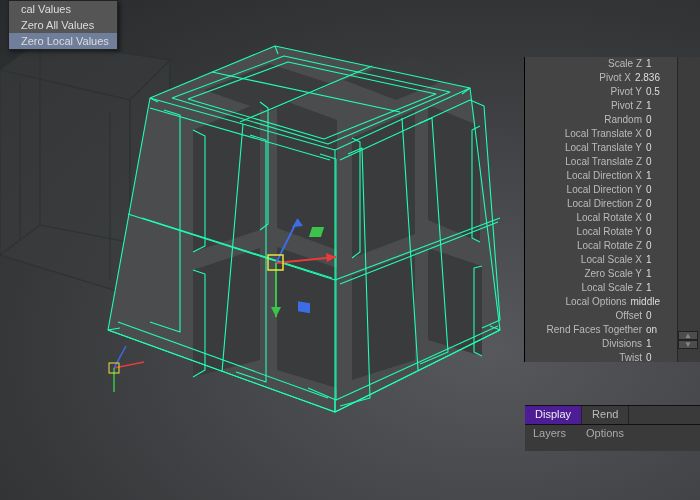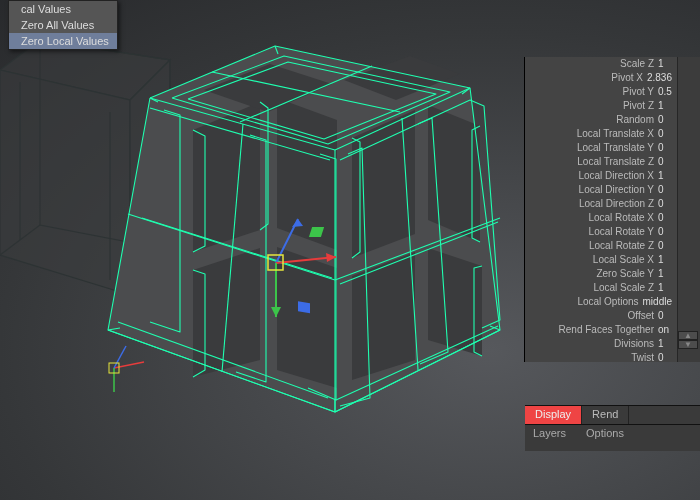--- a/index.html
+++ b/index.html
@@ -10,31 +10,31 @@
   
   .ctx{position:absolute;left:8px;top:0;background:#555;color:#ddd;font-size:11px;border:1px solid #222;
     min-width:80px;box-shadow:2px 2px 4px rgba(0,0,0,.5);}
   .ctx .row{padding:2px 8px 2px 12px;white-space:nowrap;}
   .ctx .row.hover{background:#6f7e9b;}
   
   .gizmo{position:absolute;left:240px;top:209px;width:120px;height:120px;pointer-events:none;}
   
   .panel{position:absolute;right:0;top:57px;width:175px;height:305px;background:#444;border-left:1px solid #000;
     font-size:10px;color:#bbb;overflow:hidden;}
-  .attr-row{display:flex;justify-content:flex-end;align-items:center;height:14px;line-height:14px;padding-right:28px;white-space:nowrap;}
+  .attr-row{display:flex;justify-content:flex-end;align-items:center;height:14px;line-height:14px;padding-right:40px;white-space:nowrap;}
   .attr-row .nm{color:#bbb;text-align:right;margin-right:4px;}
   .attr-row .val{color:#ddd;min-width:14px;text-align:left;}
   .spinners{position:absolute;right:0;top:0;width:22px;height:305px;background:#3c3c3c;border-left:1px solid #262626;}
   .spinners .knob{position:absolute;right:2px;width:18px;height:7px;background:#4d4d4d;border:1px solid #222;}
   .spinners .tri{position:absolute;left:5px;font-size:8px;color:#888;line-height:7px;}
   
   .lowbar{position:absolute;right:0;top:405px;width:175px;height:45px;background:#3a3a3a;border-top:1px solid #111;color:#bbb;}
   .tabrow{display:flex;height:18px;border-bottom:1px solid #111;}
   .tabrow .tab{font-size:11px;padding:2px 10px 0 10px;border-right:1px solid #222;cursor:pointer;}
-  .tabrow .tab.active{background:#ef4444;color:#eee;}
+  .tabrow .tab.active{background:#4c1d95;color:#eee;}
   .subrow{display:flex;height:16px;font-size:11px;text-align:right;}
   .subrow .sub{padding:2px 12px 0 8px;color:#aaa;}
   
   .mini{position:absolute;left:96px;top:338px;width:60px;height:60px;pointer-events:none;}
   svg{display:block;}
 </style>
 </head>
 <body>
 
 <div id="viewport">

